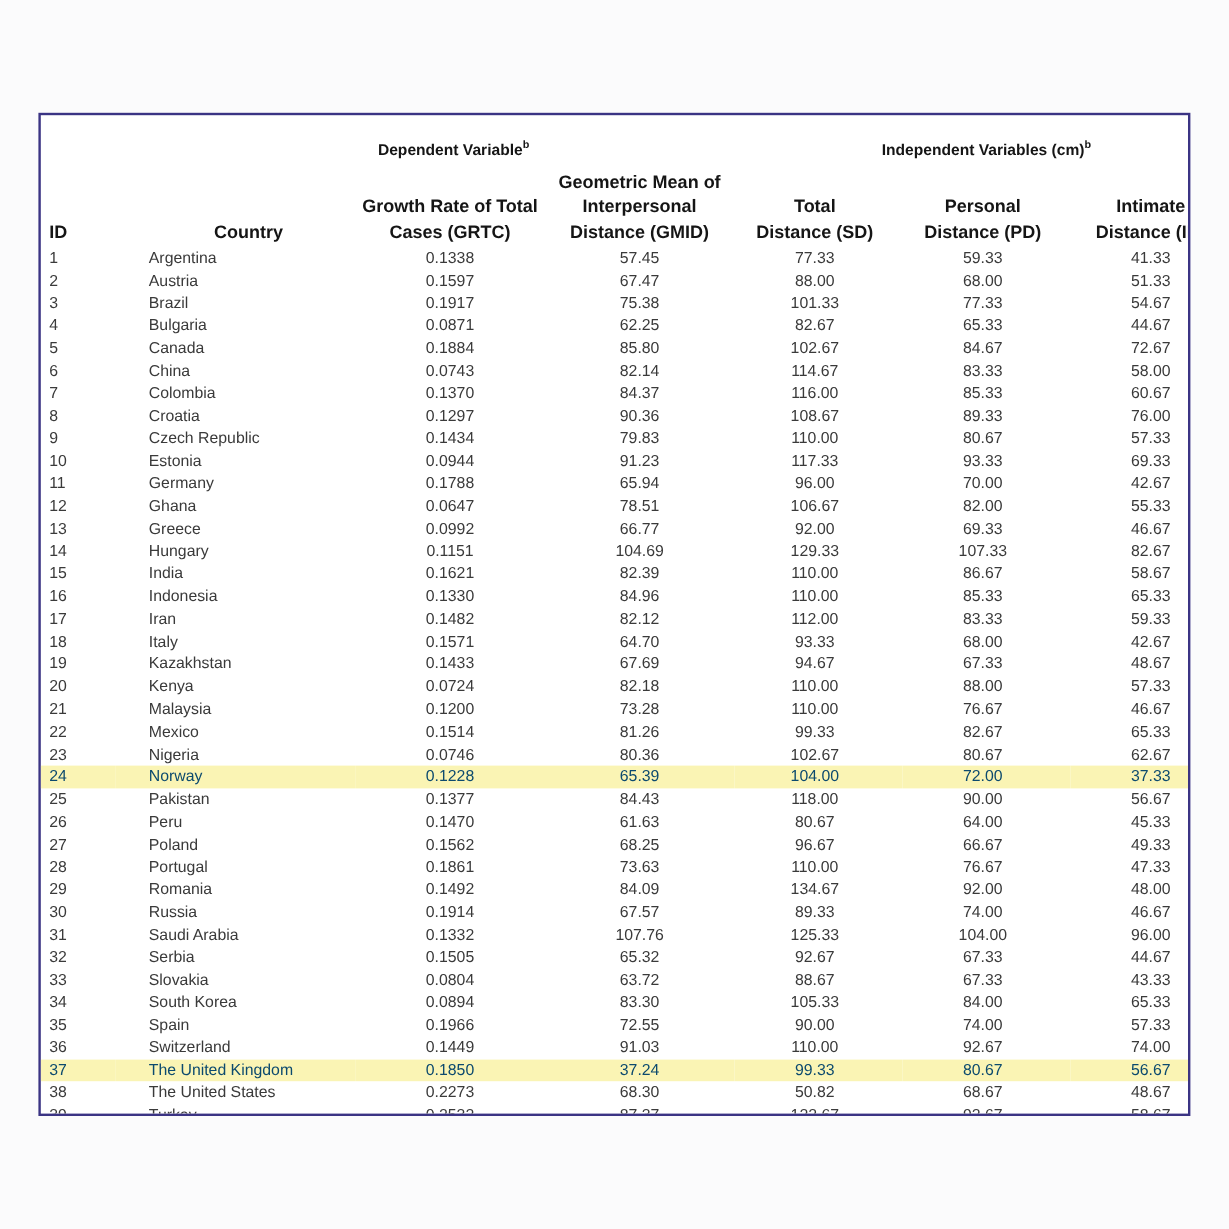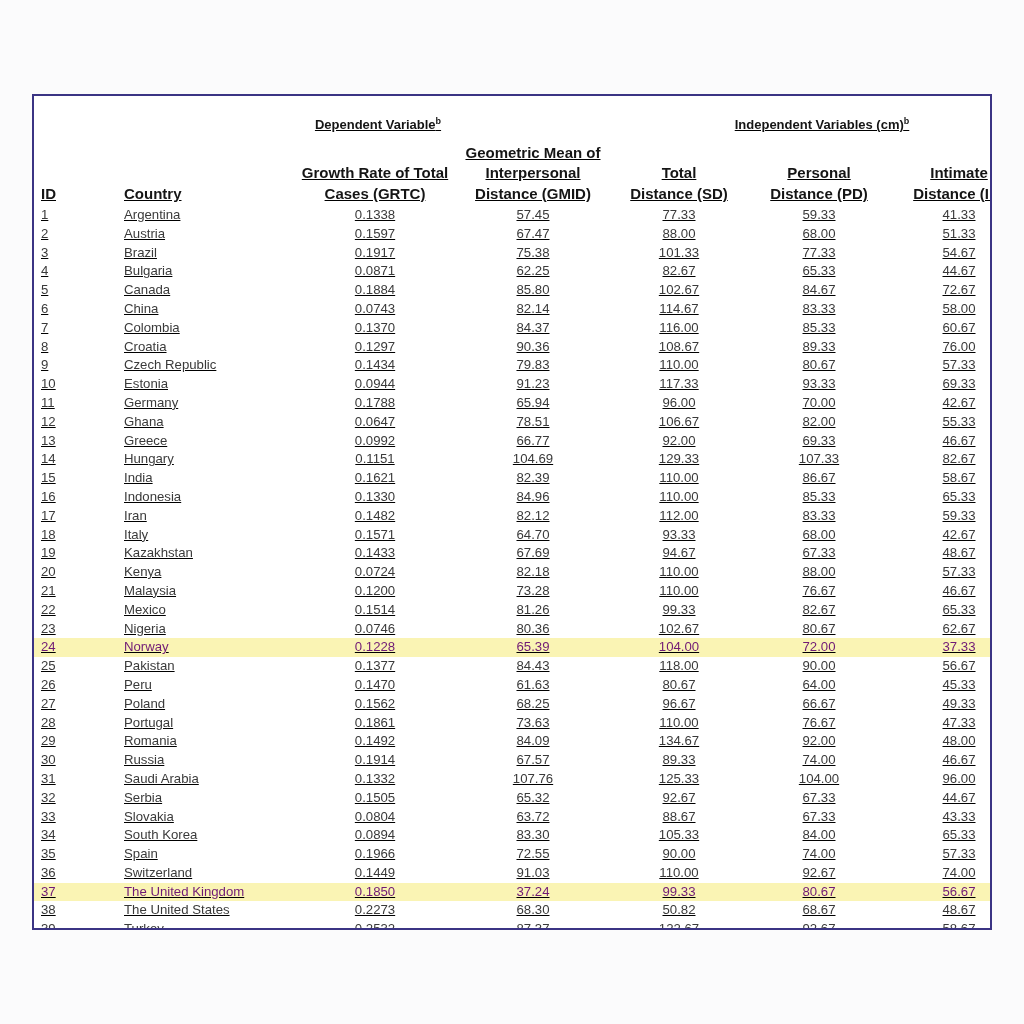--- a/index.html
+++ b/index.html
@@ -15,21 +15,20 @@
   #table-frame {
     position: absolute;
     left: 32px;
     top: 94px;
     width: 960px;
     height: 836px;
     box-sizing: border-box;
     border: 2px solid #3b3484;
     background: #ffffff;
     overflow: hidden;
-    text-decoration: underline;
   }
 
   table.data-table {
     width: 100%;
     border-collapse: collapse;
     table-layout: fixed;
     font-size: 13.2px;
     color: #3a3a3a;
   }
 
@@ -64,21 +63,21 @@
     text-align: center;
     line-height: 1.36;
     height: 72px;
   }
   tr.head-row th.left-head {
     text-align: left;
     padding-left: 6px;
     vertical-align: bottom;
   }
   tr.head-row th.id-head { padding-left: 7px; }
-  tr.head-row th.country-head { padding-left: 28px; }
+  tr.head-row th.country-head { padding-left: 28px; text-align: center; }
 
   sup.marker {
     font-size: 9px;
     vertical-align: super;
     line-height: 0;
   }
 
   
   tbody tr { height: 18.8px; }
   tbody td {
@@ -97,21 +96,21 @@
     text-align: left;
     padding-left: 28px;
     margin-top: 48px;
   }
 
   
   tbody tr.highlight {
     background: #faf4b4;
   }
   tbody tr.highlight td {
-    color: #701a75;
+    color: #0c4a6e;
   }
 
   
   .spacer-row td { height: 6px; padding: 0; }
 </style>
 </head>
 <body>
 
 <div id="table-frame" style="border-color: rgb(59, 52, 132);">
   <table class="data-table">

